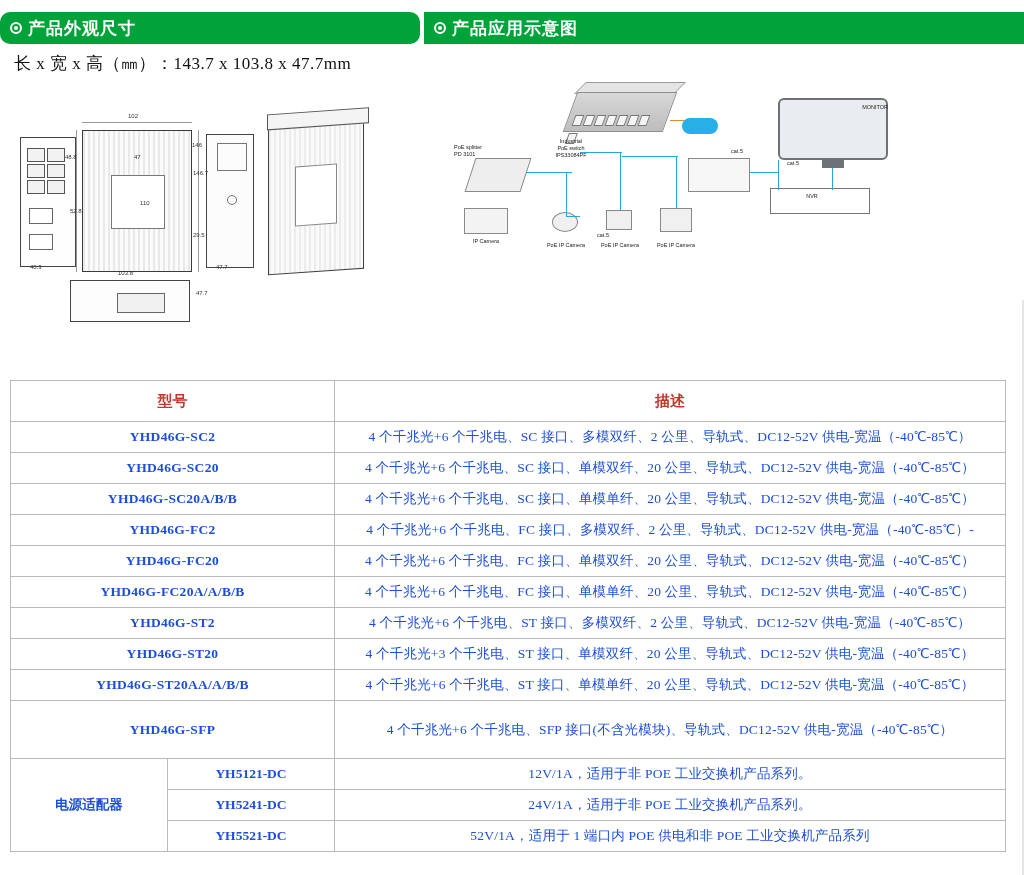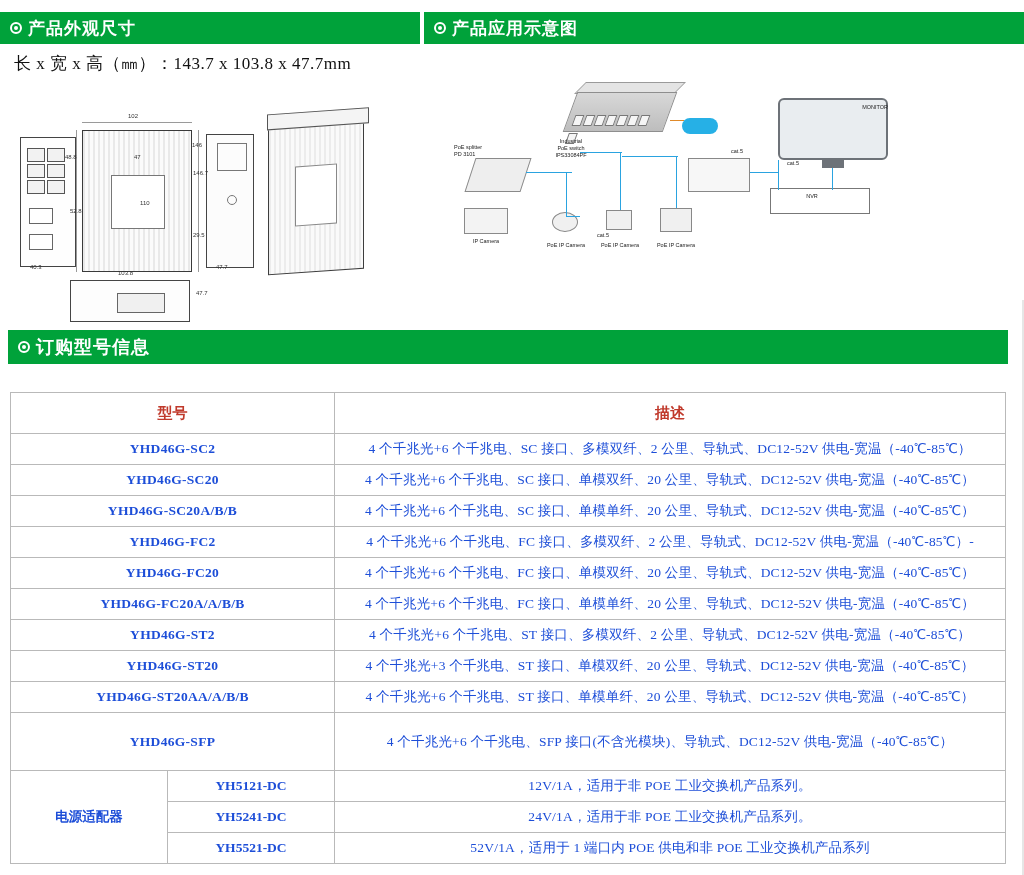--- a/index.html
+++ b/index.html
@@ -46,21 +46,21 @@
   .bar .marker::after {
     content: "";
     position: absolute;
     left: 2px;
     top: 2px;
     width: 4px;
     height: 4px;
     background: #ffffff;
     border-radius: 50%;
   }
-  #bar-dimension { left: 0; top: 12px; width: 420px; height: 32px; }
+  #bar-dimension { left: 0; top: 12px; width: 420px; height: 32px; border-radius: 10px; }
   #bar-application { left: 424px; top: 12px; width: 600px; height: 32px; }
   #bar-order { left: 8px; top: 330px; width: 1000px; height: 34px; font-size: 18px; }
 
   
   .dim-text {
     position: absolute;
     left: 14px;
     top: 52px;
     font-size: 17px;
     font-family: "Liberation Serif", serif;
@@ -162,21 +162,21 @@
   
   .monitor { left: 338px; top: 38px; width: 110px; height: 62px; background: #e9edf0; border: 2px solid #6d7278; border-radius: 6px; }
   .monitor-stand { left: 382px; top: 100px; width: 22px; height: 8px; background: #6d7278; }
   
   .cloud { left: 242px; top: 58px; width: 36px; height: 16px; background: #26b0e6; border-radius: 8px; }
 
   
   .tbl {
     position: absolute;
     left: 10px;
-    top: 392px;
+    top: 380px;
     width: 996px;
     border-collapse: collapse;
     font-family: "Liberation Serif", serif;
   }
   .tbl td, .tbl th {
     border: 1px solid #b9b9b9;
     padding: 6px 8px;
     font-size: 13.5px;
     color: #1d4ed8;
     vertical-align: middle;
@@ -331,24 +331,20 @@
     <div class="link" style="left:182px;top:96px;width:56px;"></div>
     <div class="link link-orange" style="left:230px;top:60px;width:14px;"></div>
     <div class="link" style="left:310px;top:112px;width:28px;"></div>
     <div class="link-v" style="left:338px;top:100px;height:30px;"></div>
     <div class="link-v" style="left:392px;top:108px;height:22px;"></div>
     <div class="app-label" style="left:282px;top:88px;width:30px;">cat.5</div>
     <div class="app-label" style="left:338px;top:100px;width:30px;">cat.5</div>
     <div class="app-label" style="left:148px;top:172px;width:30px;">cat.5</div>
   </div>
 
-  <div class="bar" id="bar-order">
-    <span class="marker"></span>
-    <span>订购型号信息</span>
-  </div>
 
   <table class="tbl">
     <thead>
       <tr>
         <th style="width:290px;" colspan="2">型号</th>
         <th>描述</th>
       </tr>
     </thead>
     <tbody>
       <tr>

